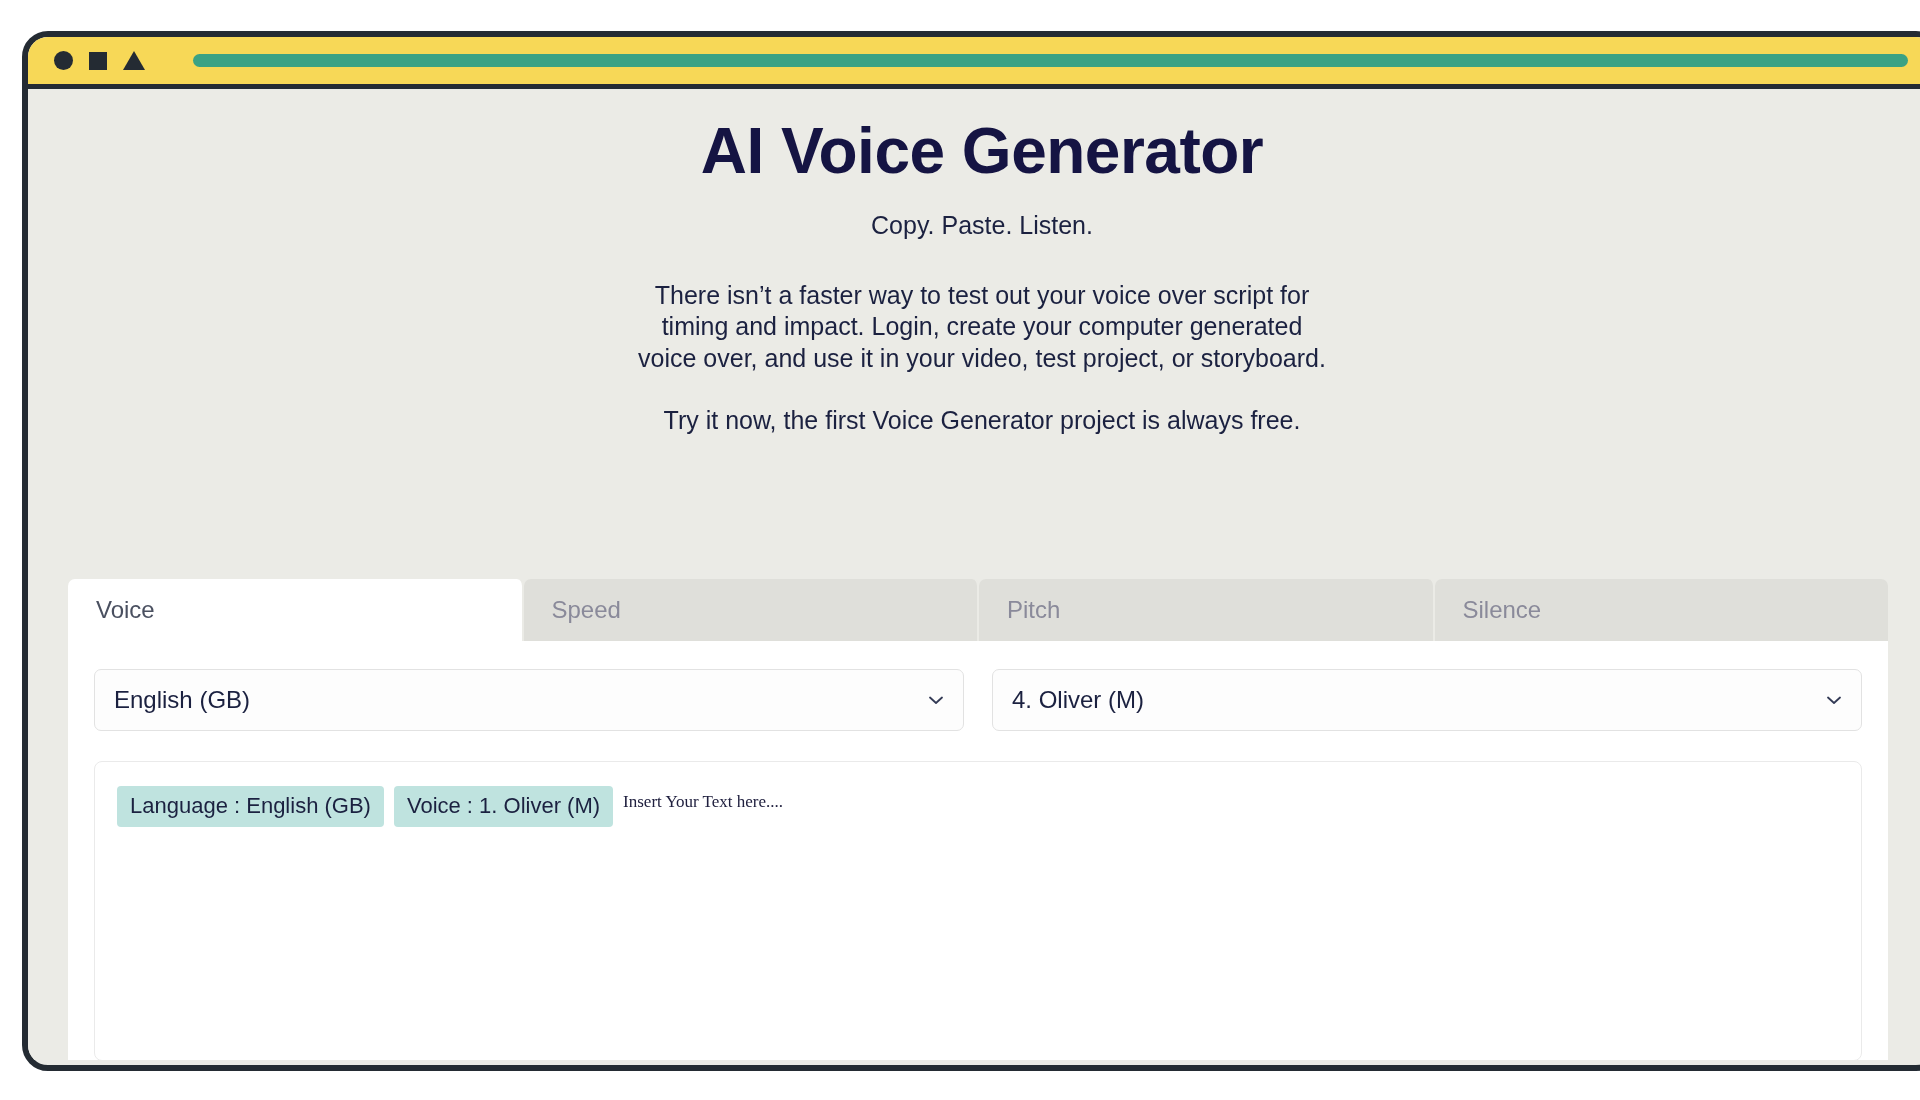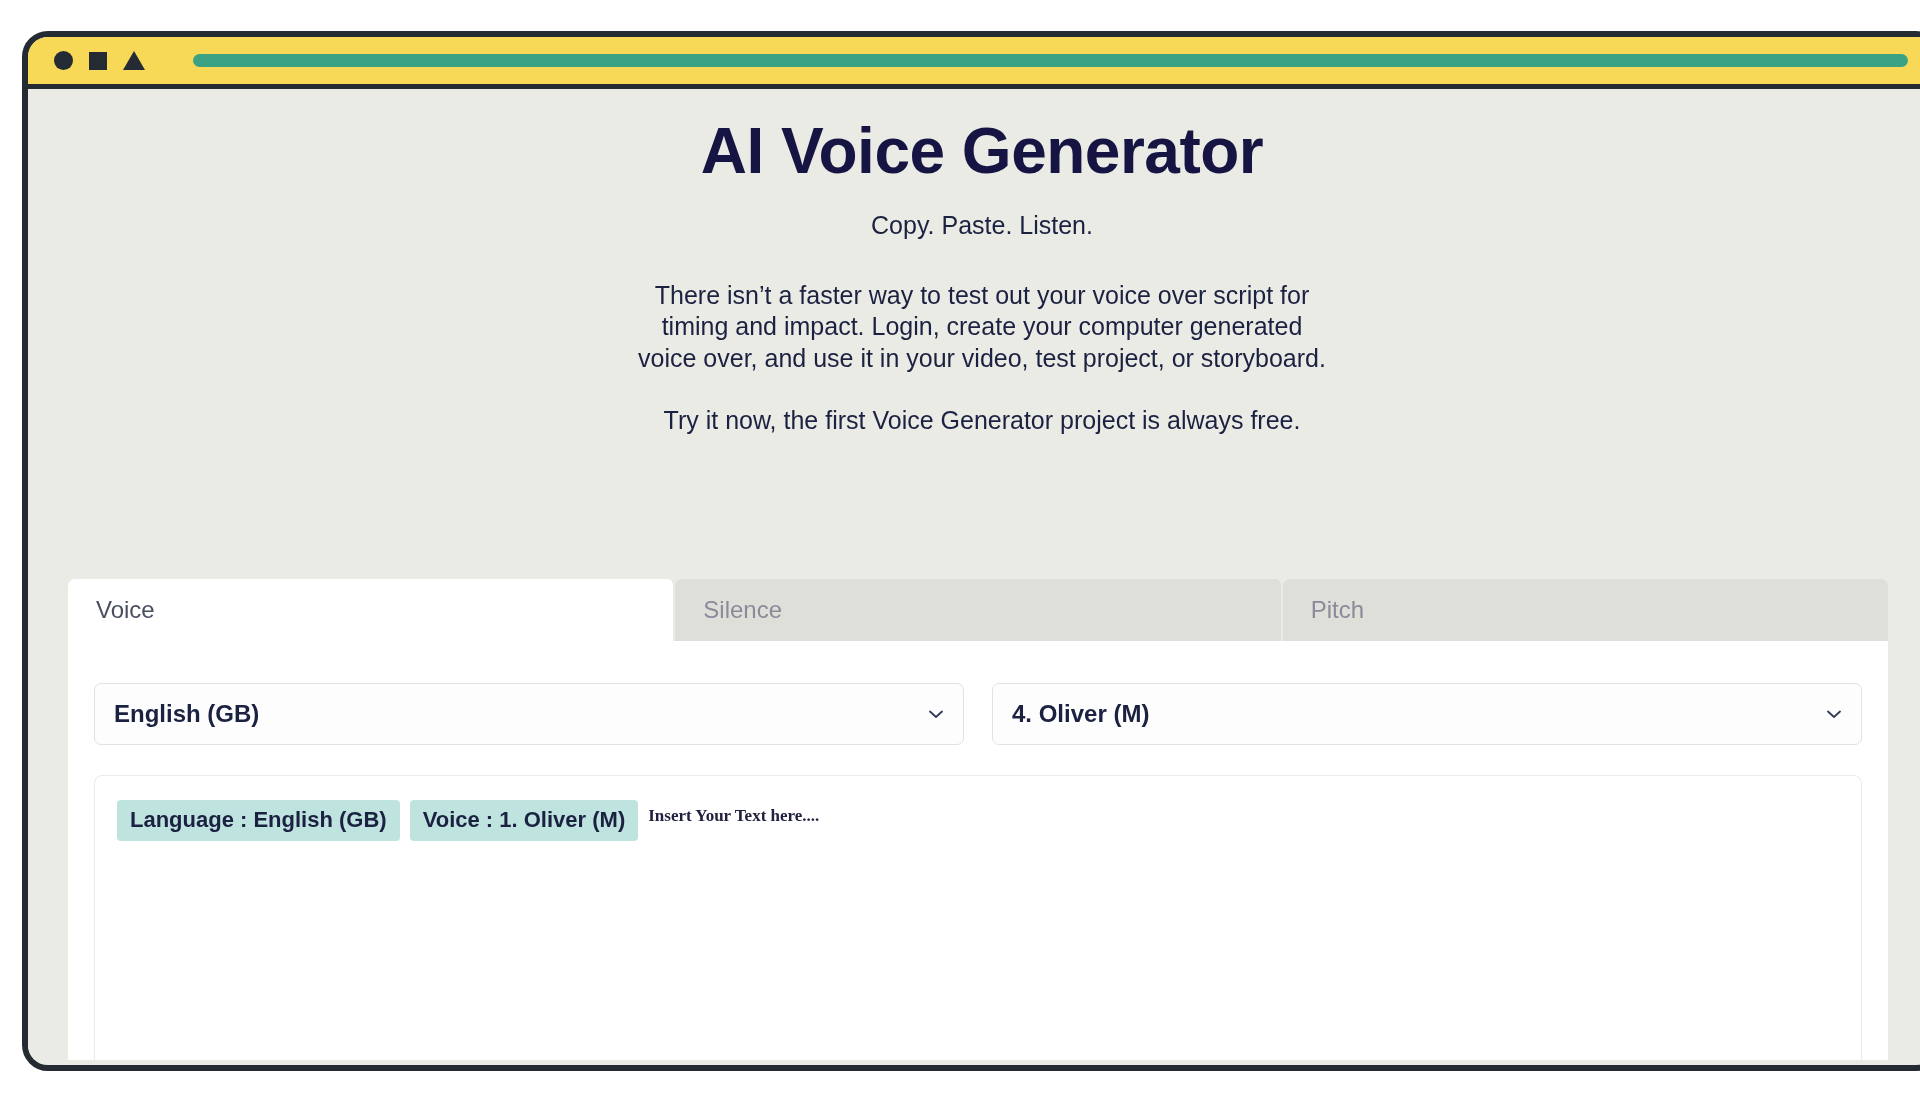--- a/index.html
+++ b/index.html
@@ -140,22 +140,21 @@
     background: #ffffff;
     color: #4a5060;
   }
 
   .tab:last-child { border-right: none; }
 
   .tab-panel {
     width: 1820px;
     background: #ffffff;
     min-height: 440px;
-    padding: 42px 26px 0 26px;
-    font-weight: bold;
+    padding: 28px 26px 0 26px;
   }
 
   
   .select-row {
     display: flex;
     gap: 28px;
   }
 
   .select-box {
     position: relative;
@@ -244,22 +243,23 @@
         <div>timing and impact. Login, create your computer generated</div>
         <div>voice over, and use it in your video, test project, or storyboard.</div>
       </div>
       <div class="blurb blurb-second">Try it now, the first Voice Generator project is always free.</div>
     </div>
 
     <div class="tab-area">
 
       <div class="tabs">
         <div class="tab active">Voice</div>
+        <div class="tab">Speed</div>
+        <div class="tab">Pitch</div>
         <div class="tab">Silence</div>
-        <div class="tab">Pitch</div>
       </div>
 
       <div class="tab-panel">
 
         <div class="select-row">
 
           <div class="select-box">
             <span>English (GB)</span>
             <span class="chevron">
               <svg width="14" height="9" viewBox="0 0 14 9" fill="none" xmlns="http://www.w3.org/2000/svg">

